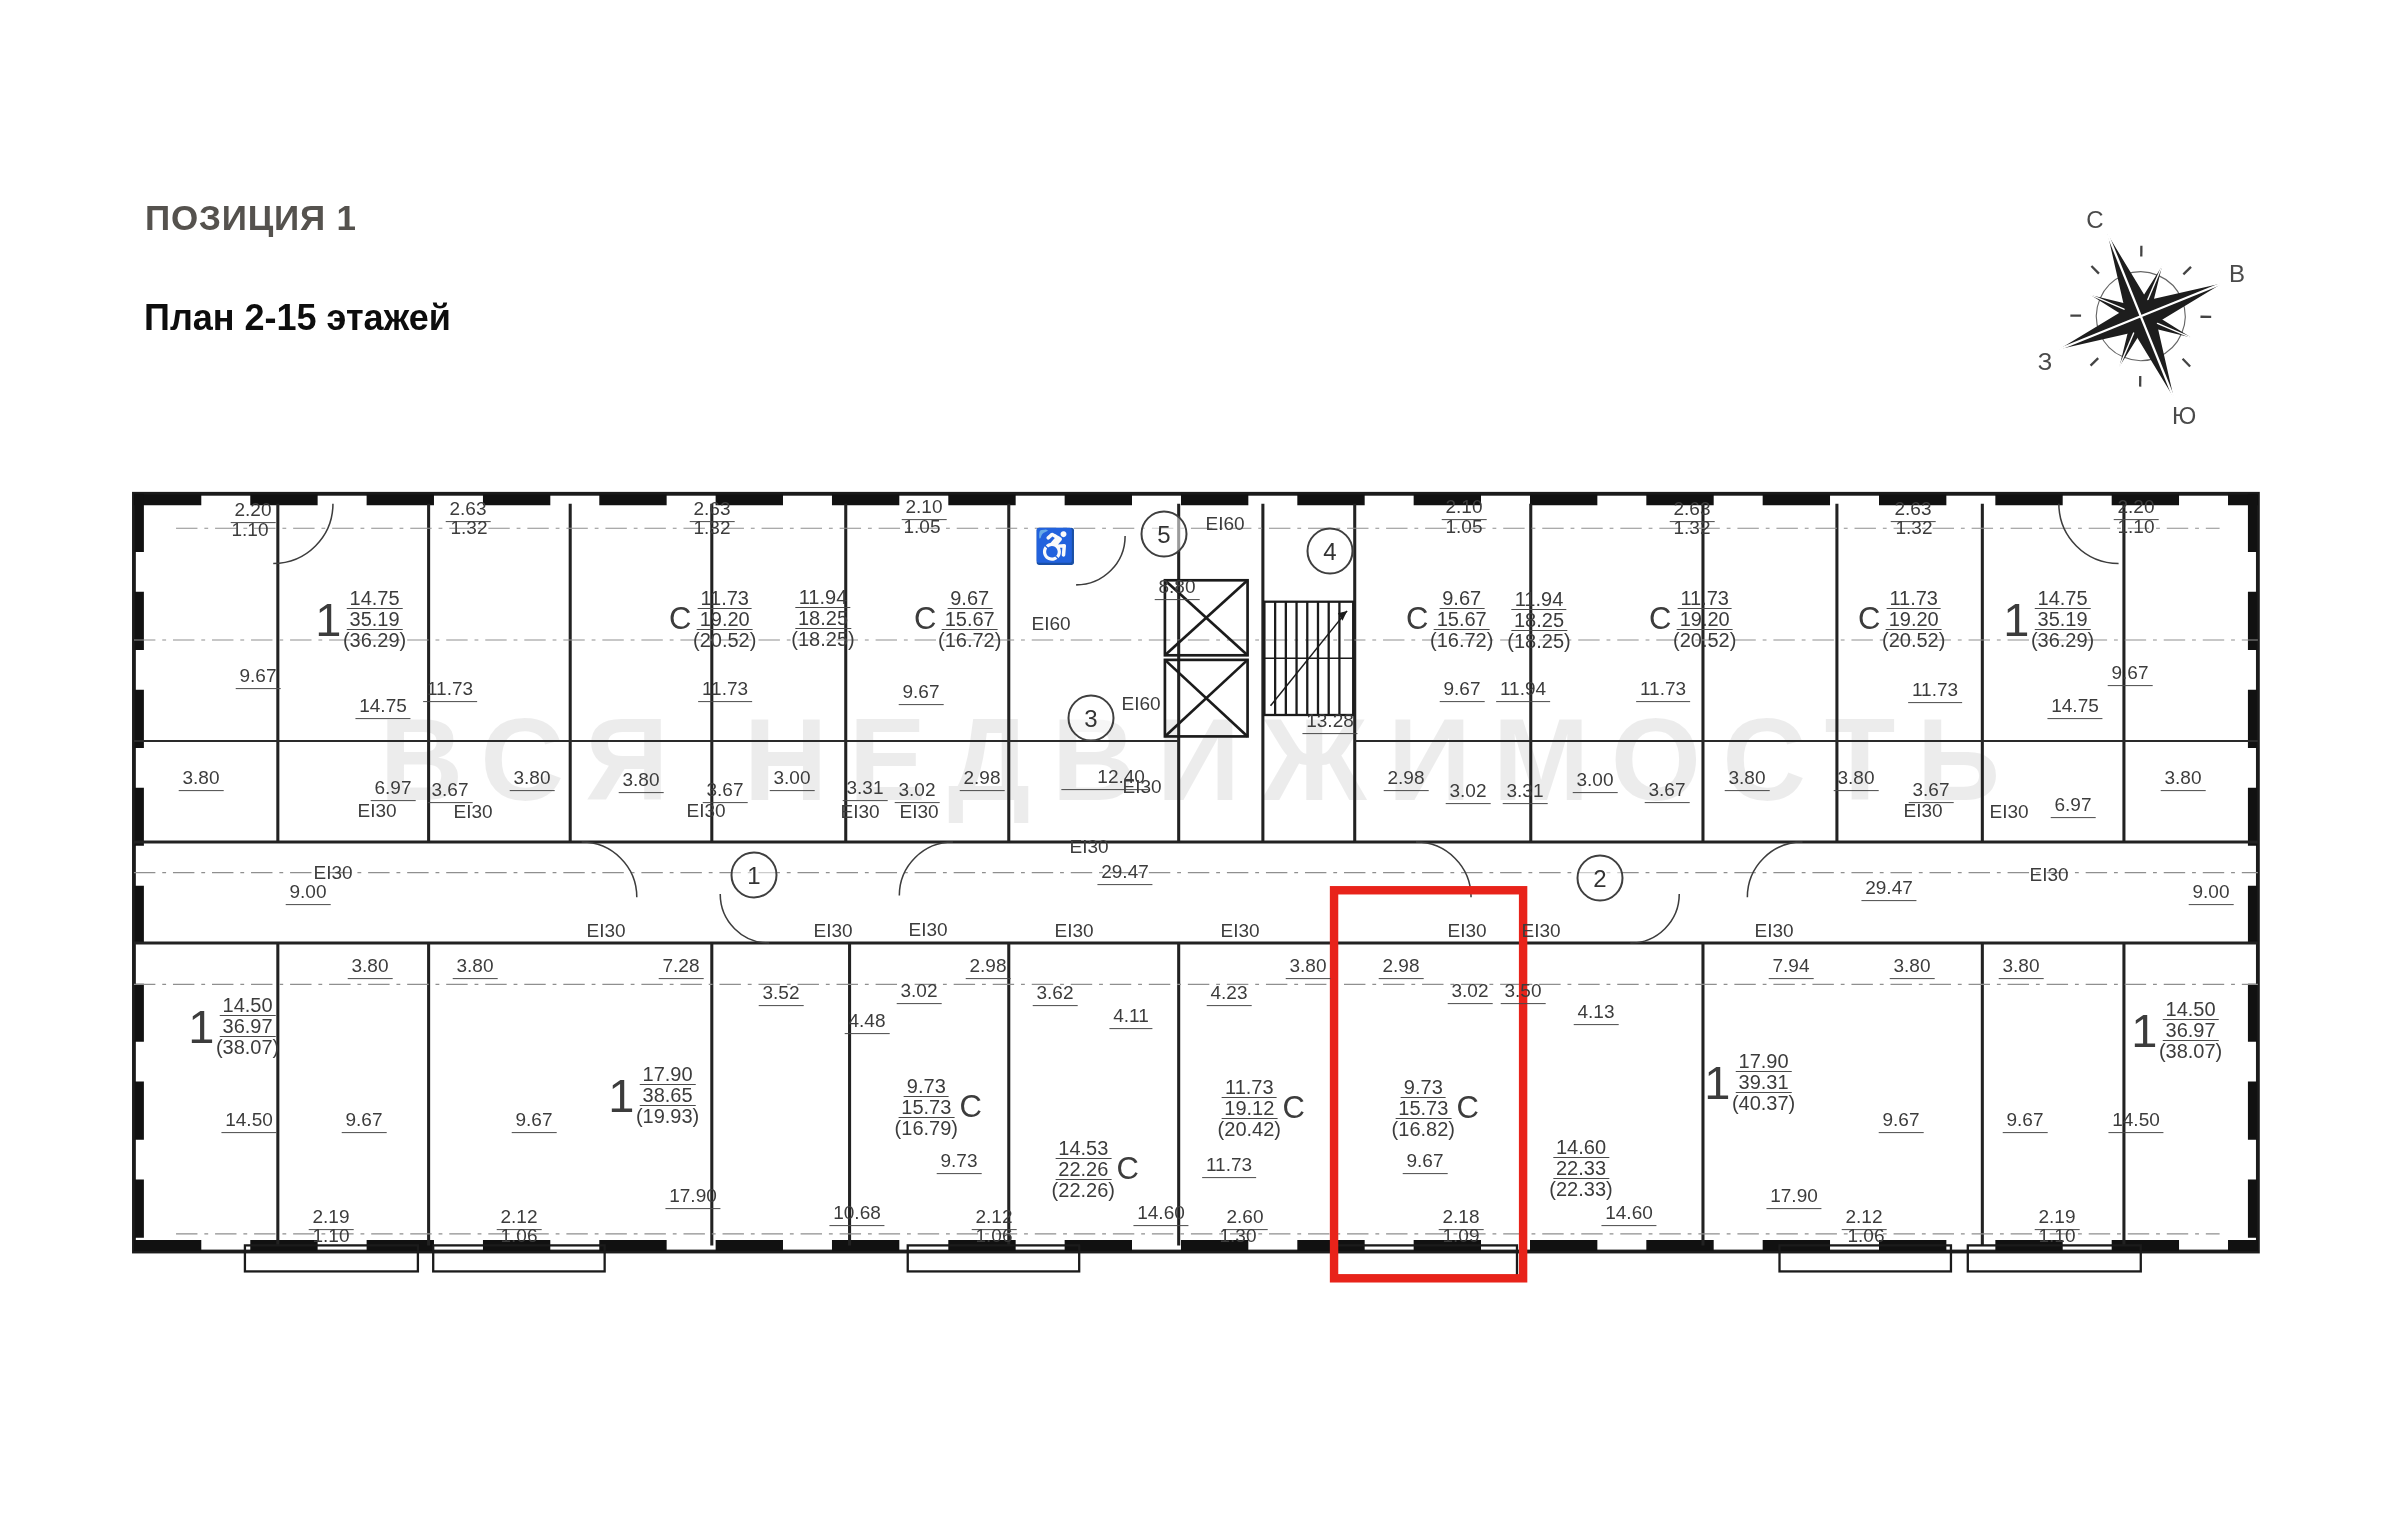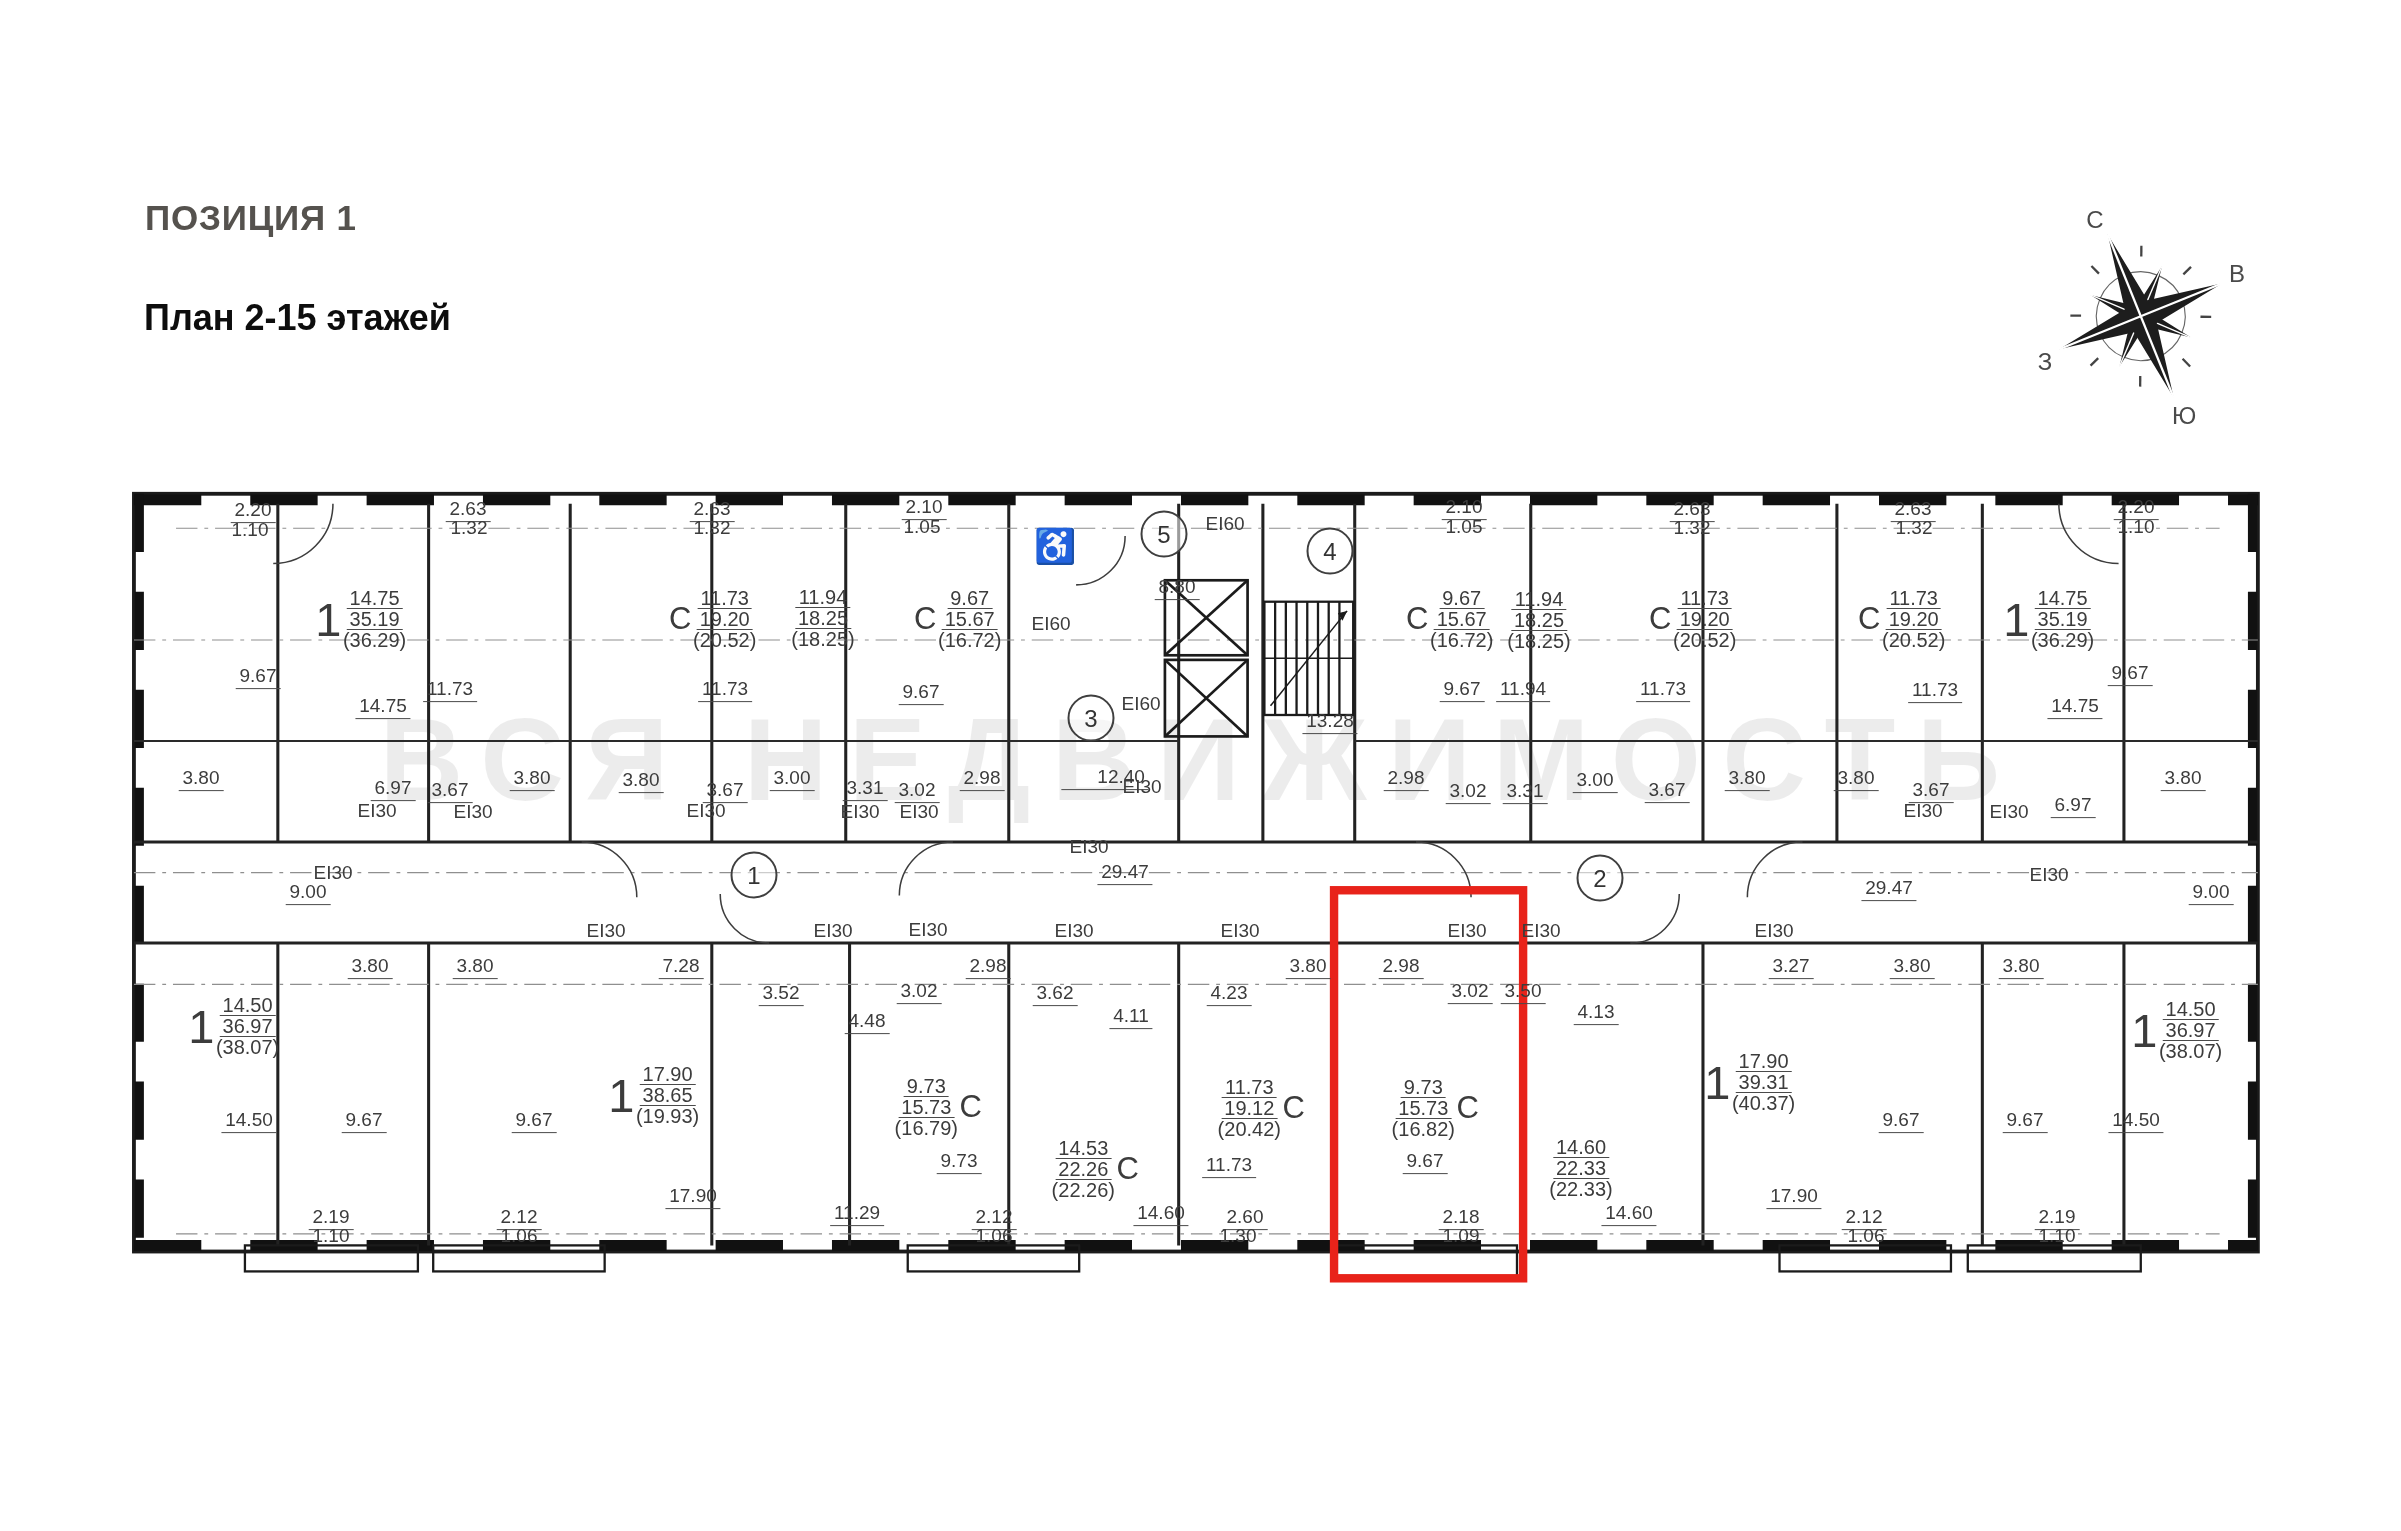--- a/index.html
+++ b/index.html
@@ -217,42 +217,42 @@
       <div class="dim ul" style="left: 308px; top: 893px;">9.00</div>
       <div class="dim ul" style="left: 1125px; top: 873px;">29.47</div>
       <div class="dim ul" style="left: 1889px; top: 889px;">29.47</div>
       <div class="dim ul" style="left: 2211px; top: 893px;">9.00</div>
       <div class="dim ul" style="left: 370px; top: 967px;">3.80</div>
       <div class="dim ul" style="left: 475px; top: 967px;">3.80</div>
       <div class="dim ul" style="left: 681px; top: 967px;">7.28</div>
       <div class="dim ul" style="left: 988px; top: 967px;">2.98</div>
       <div class="dim ul" style="left: 1308px; top: 967px;">3.80</div>
       <div class="dim ul" style="left: 1401px; top: 967px;">2.98</div>
-      <div class="dim ul" style="left: 1791px; top: 967px;">3.27</div>
+      <div class="dim ul" style="left: 1791px; top: 967px;">7.94</div>
       <div class="dim ul" style="left: 1912px; top: 967px;">3.80</div>
       <div class="dim ul" style="left: 2021px; top: 967px;">3.80</div>
       <div class="dim ul" style="left: 781px; top: 994px;">3.52</div>
       <div class="dim ul" style="left: 919px; top: 992px;">3.02</div>
       <div class="dim ul" style="left: 1055px; top: 994px;">3.62</div>
       <div class="dim ul" style="left: 867px; top: 1022px;">4.48</div>
       <div class="dim ul" style="left: 1131px; top: 1017px;">4.11</div>
       <div class="dim ul" style="left: 1229px; top: 994px;">4.23</div>
       <div class="dim ul" style="left: 1470px; top: 992px;">3.02</div>
       <div class="dim ul" style="left: 1523px; top: 992px;">3.50</div>
       <div class="dim ul" style="left: 1596px; top: 1013px;">4.13</div>
       <div class="dim ul" style="left: 249px; top: 1121px;">14.50</div>
       <div class="dim ul" style="left: 364px; top: 1121px;">9.67</div>
       <div class="dim ul" style="left: 331px; top: 1218px;">2.19</div>
       <div class="dim" style="left: 331px; top: 1236px;">1.10</div>
       <div class="dim ul" style="left: 534px; top: 1121px;">9.67</div>
       <div class="dim ul" style="left: 693px; top: 1197px;">17.90</div>
       <div class="dim ul" style="left: 519px; top: 1218px;">2.12</div>
       <div class="dim" style="left: 519px; top: 1236px;">1.06</div>
       <div class="dim ul" style="left: 959px; top: 1162px;">9.73</div>
-      <div class="dim ul" style="left: 857px; top: 1214px;">11.29</div>
+      <div class="dim ul" style="left: 857px; top: 1214px;">10.68</div>
       <div class="dim ul" style="left: 994px; top: 1218px;">2.12</div>
       <div class="dim" style="left: 994px; top: 1236px;">1.06</div>
       <div class="dim ul" style="left: 1161px; top: 1214px;">14.60</div>
       <div class="dim ul" style="left: 1229px; top: 1166px;">11.73</div>
       <div class="dim ul" style="left: 1425px; top: 1162px;">9.67</div>
       <div class="dim ul" style="left: 1245px; top: 1218px;">2.60</div>
       <div class="dim" style="left: 1238px; top: 1236px;">1.30</div>
       <div class="dim ul" style="left: 1461px; top: 1218px;">2.18</div>
       <div class="dim" style="left: 1461px; top: 1236px;">1.09</div>
       <div class="dim ul" style="left: 1629px; top: 1214px;">14.60</div>

